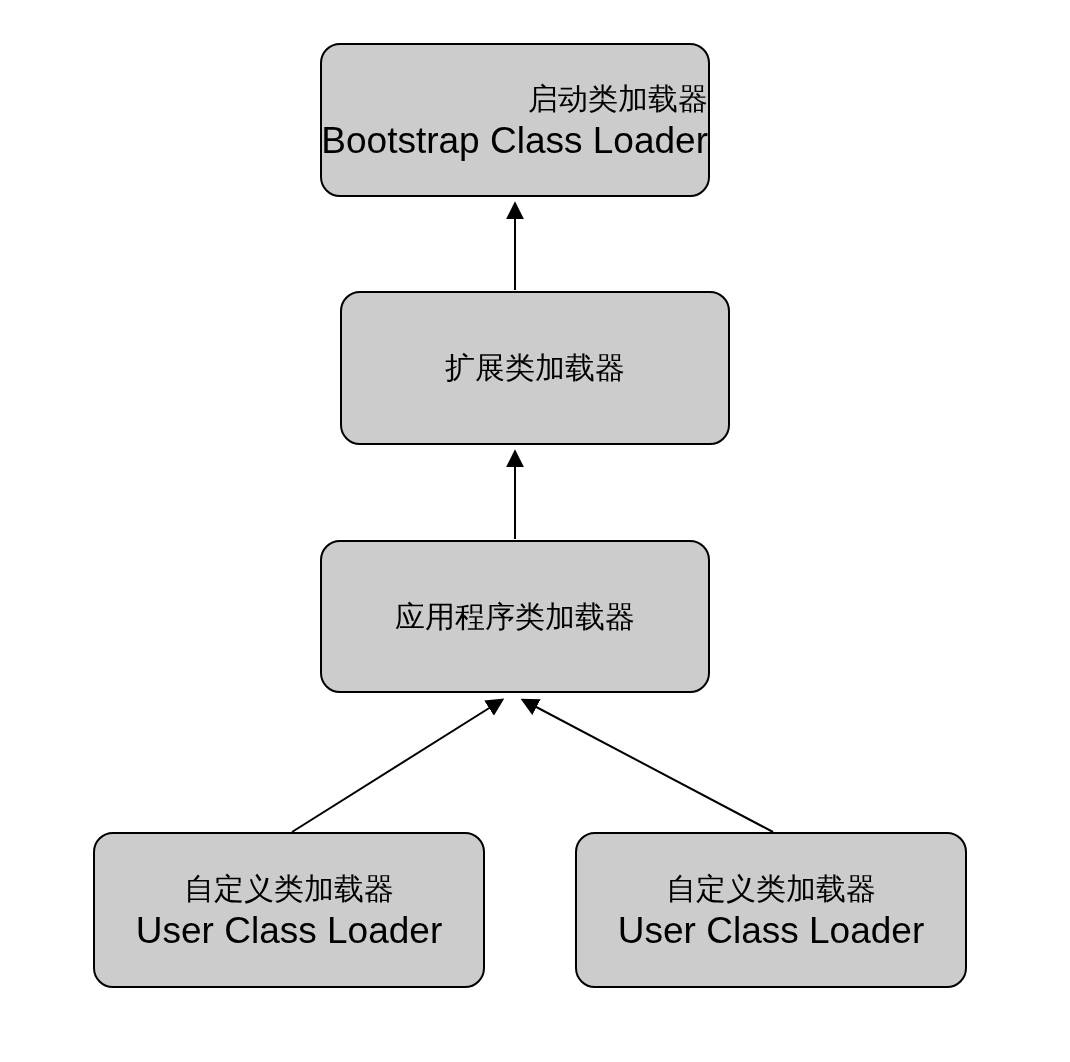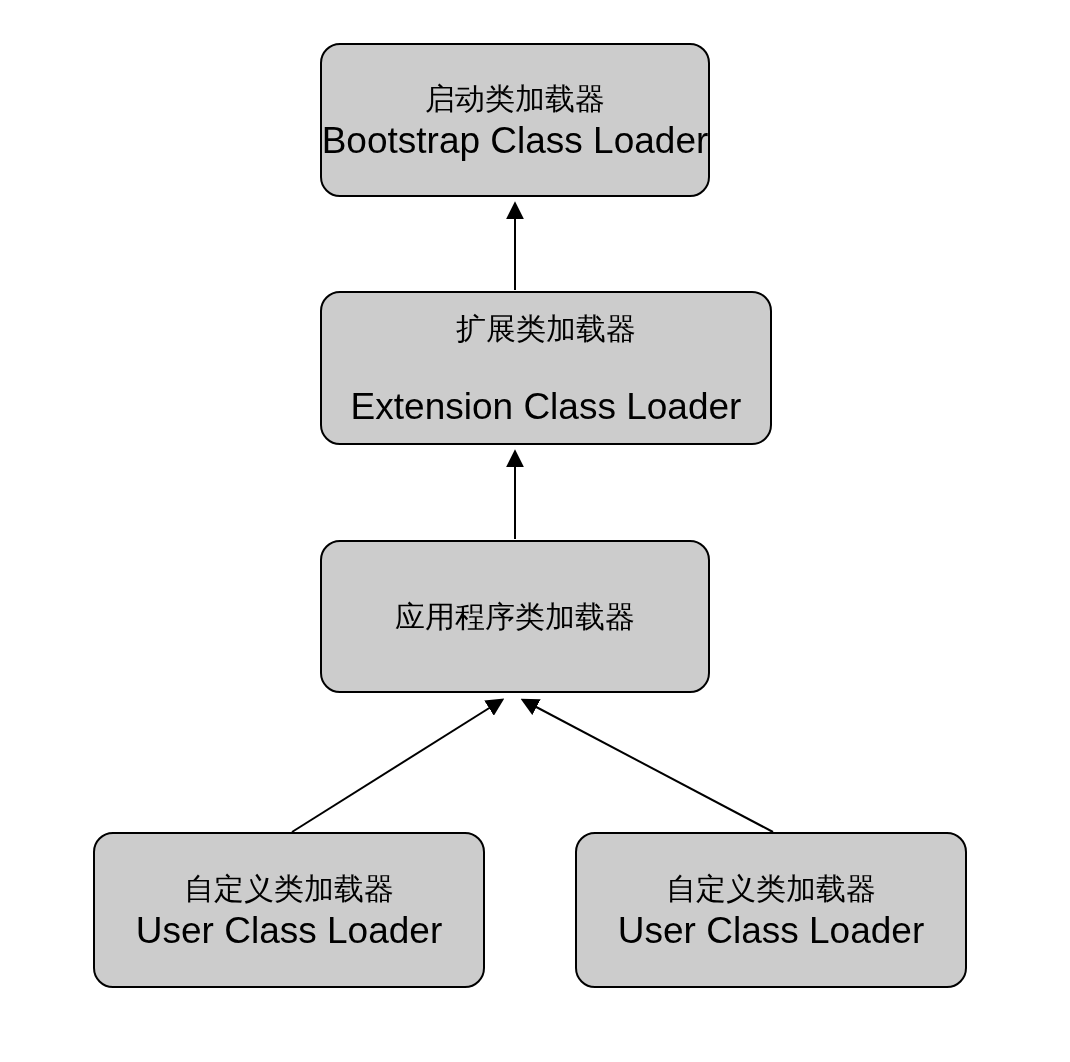--- a/index.html
+++ b/index.html
@@ -39,22 +39,22 @@
   .node .zh {
     font-size: 30px;
     line-height: 42px;
     white-space: nowrap;
   }
   .node .en {
     font-size: 37px;
     line-height: 42px;
     white-space: nowrap;
   }
-  .node-bootstrap   { left: 320px; top: 43px;  width: 390px; height: 154px; }
-  .node-extension   { left: 320px; top: 291px; width: 452px; height: 154px; gap: 36px; }
+  .node-bootstrap   { left: 320px; top: 43px;  width: 390px; height: 154px; align-items: flex-end; }
+  .node-extension   { left: 340px; top: 291px; width: 390px; height: 154px; gap: 36px; }
   .node-application { left: 320px; top: 540px; width: 390px; height: 153px; gap: 35px; }
   .node-user-left   { left: 93px;  top: 832px; width: 392px; height: 156px; }
   .node-user-right  { left: 575px; top: 832px; width: 392px; height: 156px; }
 </style>
 </head>
 <body>
 
 <div class="canvas">
 
   <svg class="edges-layer" width="1070" height="1062" viewBox="0 0 1070 1062" xmlns="http://www.w3.org/2000/svg">
@@ -69,21 +69,20 @@
     <line x1="773" y1="832" x2="523" y2="700" stroke="#000000" stroke-width="2" marker-end="url(#arrowhead)"></line>
   </svg>
 
   <div class="node node-bootstrap">
     <div class="zh">启动类加载器</div>
     <div class="en">Bootstrap Class Loader</div>
   </div>
 
   <div class="node node-extension">
     <div class="zh">扩展类加载器</div>
-    <div class="en">Extension Class Loader</div>
   </div>
 
   <div class="node node-application">
     <div class="zh">应用程序类加载器</div>
   </div>
 
   <div class="node node-user-left">
     <div class="zh">自定义类加载器</div>
     <div class="en">User Class Loader</div>
   </div>

